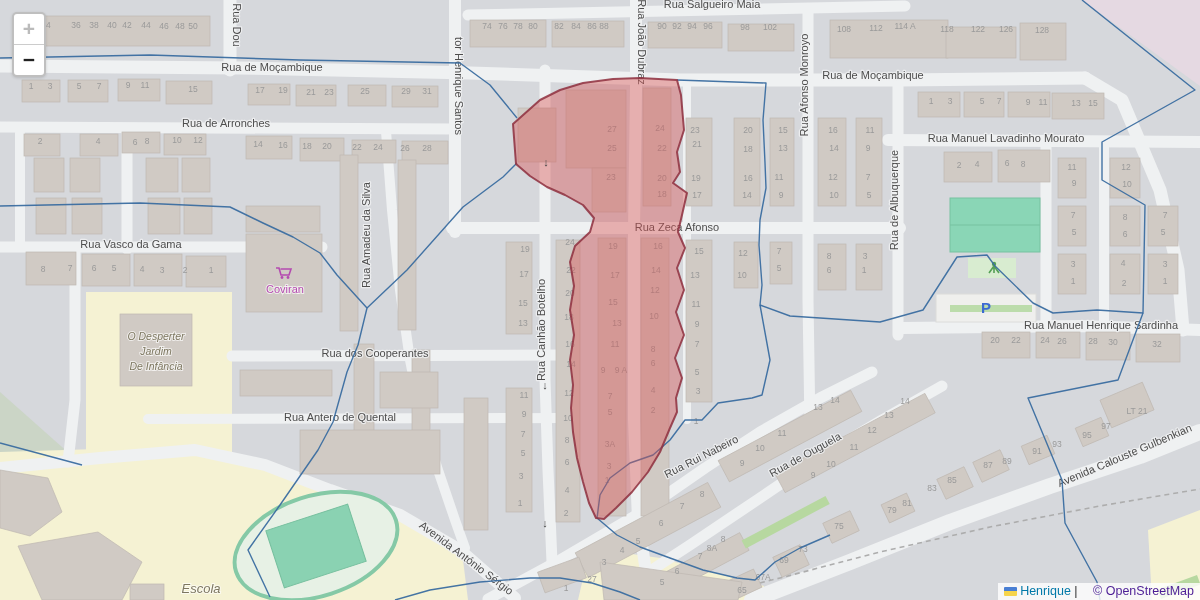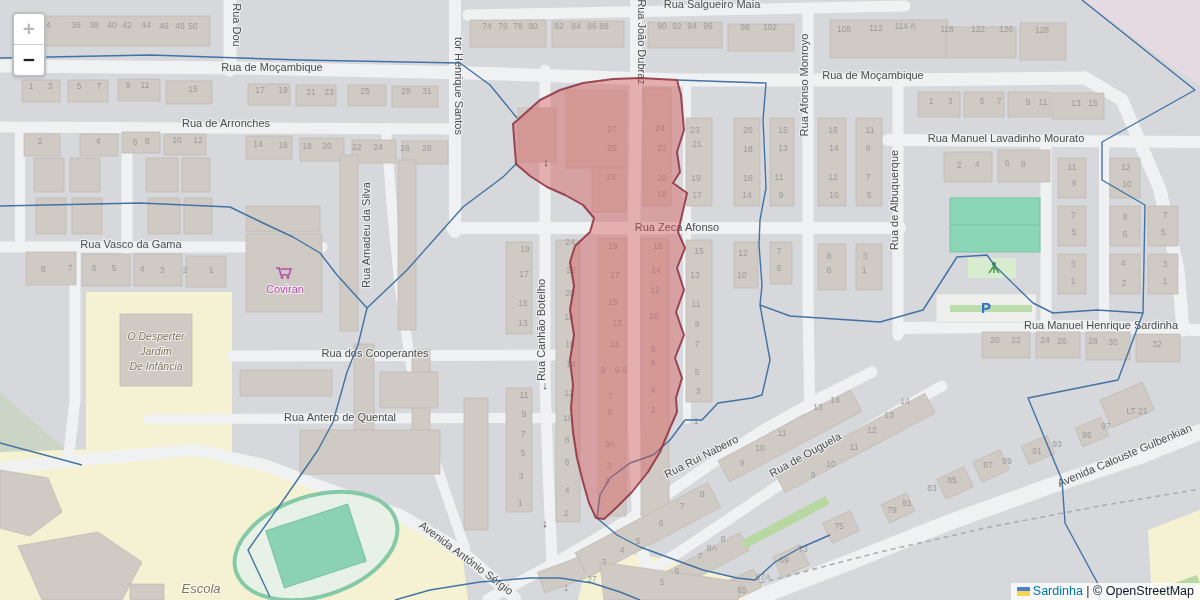--- a/index.html
+++ b/index.html
@@ -23,21 +23,21 @@
   .zoomctl{position:absolute;top:12px;left:12px;width:30px;background:#fff;
            border:2px solid rgba(0,0,0,.25);border-radius:5px;box-shadow:0 1px 3px rgba(0,0,0,.15);}
   .zoomctl a{display:block;width:30px;height:30px;line-height:29px;text-align:center;
              font-size:21px;font-weight:bold;cursor:pointer;user-select:none;}
   .zoomctl a.zin{color:#bbb;border-bottom:1px solid #ccc;}
   .zoomctl a.zout{color:#222;}
   .attrib{position:absolute;right:0;bottom:0;background:rgba(255,255,255,.8);
           padding:1px 6px 2px 6px;font-size:12.5px;color:#333;white-space:nowrap;}
   .attrib a{text-decoration:none;cursor:pointer;}
   .attrib a.leaflet{color:var(--leaflet_link,#0078a8);}
-  .attrib a.osm{color:#0f172a;}
+  .attrib a.osm{color:#4c1d95;margin-left:12px;}
   .flag{display:inline-block;width:13px;height:9px;margin-right:3px;vertical-align:-1px;
         background:linear-gradient(to bottom,#4a7fd4 0 50%,#f6d44c 50% 100%);border-radius:1px;}
 </style>
 </head>
 <body>
 
 <div class="map">
 <svg width="1200" height="600" viewBox="0 0 1200 600">
 
   <g>
@@ -490,14 +490,14 @@
         <text x="545" y="389" class="lbl-arrow">↓</text>
         <text x="545" y="527" class="lbl-arrow">↓</text>
       </g>
 </svg>
 
 <div class="zoomctl">
   <a class="zin">+</a>
   <a class="zout">−</a>
 </div>
 
-<div class="attrib"><span class="flag"></span><a class="leaflet">Sardinha</a><span> | </span><a class="osm">© OpenStreetMap</a></div>
+<div class="attrib"><span class="flag"></span><a class="leaflet">Henrique</a><span> | </span><a class="osm">© OpenStreetMap</a></div>
 </div>
 
 </body></html>

